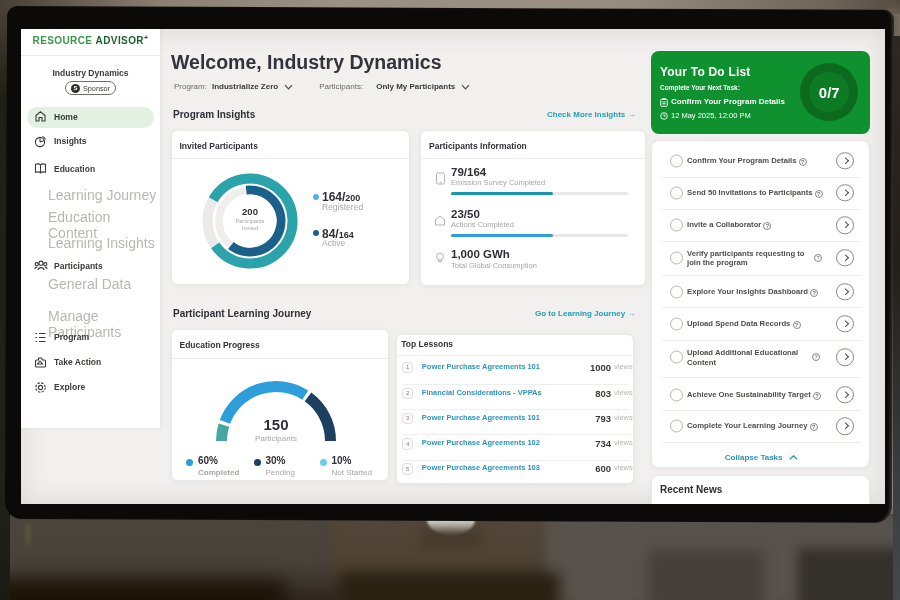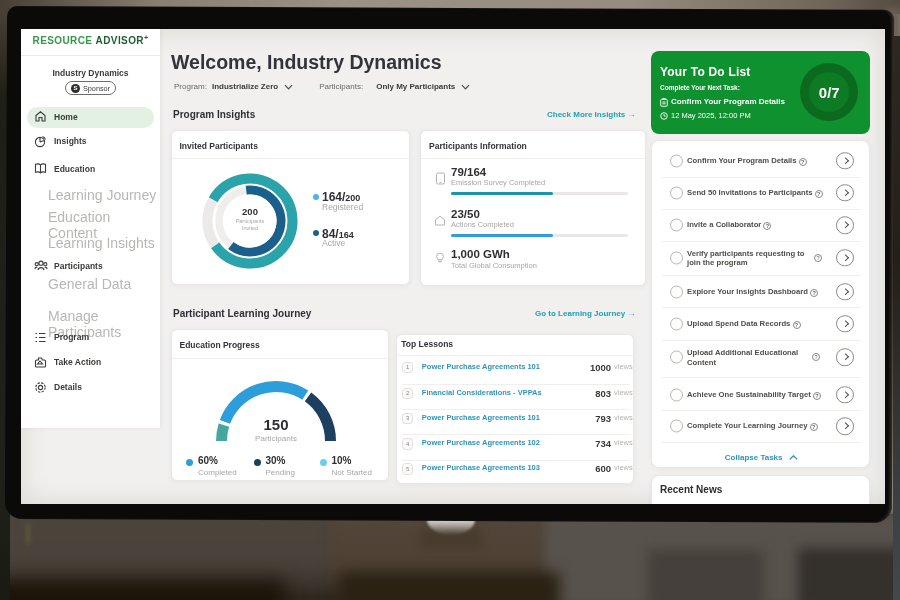--- a/index.html
+++ b/index.html
@@ -139,21 +139,21 @@
         <svg width="13" height="13" viewBox="0 0 13 13" fill="none" stroke="#3b3b39" stroke-width="1.1">
             <path d="M4.5 2 h3 l1 2 h2 a1 1 0 0 1 1 1 v5 a1 1 0 0 1 -1 1 h-8 a1 1 0 0 1 -1-1 v-5 a1 1 0 0 1 1-1 h2 Z M6 5 l-2.5 3 h5 Z"></path>
           </svg>
         <span class="t">Take Action</span>
         </div>
       <div class="nav" style="top:348.7px">
         <svg width="13" height="13" viewBox="0 0 13 13" fill="none" stroke="#3b3b39" stroke-width="1.1">
             <circle cx="6.5" cy="6.5" r="4.7" stroke-dasharray="2.4 1.3"></circle>
             <circle cx="6.5" cy="6.5" r="2.1"></circle>
           </svg>
-        <span class="t">Details</span>
+        <span class="t">Explore</span>
         </div>
     </div>
     <div id="welcome">Welcome, Industry Dynamics</div>
     <div class="abs" style="left:153px;top:53.5px;display:flex;align-items:center">
       <span class="plabel">Program:</span>
         <span class="pval" style="margin-left:5px">Industrialize Zero</span>
       <svg style="margin-left:6px" width="9" height="6" viewBox="0 0 9 6" fill="none" stroke="#504e4b" stroke-width="1.2">
           <path d="M1 1.2 L4.5 4.8 L8 1.2"></path>
         </svg>
       <span class="plabel" style="margin-left:26px">Participants:</span>
@@ -224,21 +224,21 @@
       <div class="ctitle">Education Progress</div>
       <div class="csep" style="top:27.5px"></div>
       <svg class="abs" style="left:34.5px;top:46.5px" width="140" height="70" viewBox="0 0 140 70" fill="none">
         <path d="M15.5 64 A54.5 54.5 0 0 1 17.88 48.07" stroke="#47a69f" stroke-width="11"></path>
         <path d="M18.95 44.91 A54.5 54.5 0 0 1 99.28 18.04" stroke="#2e9edb" stroke-width="11"></path>
         <path d="M102.03 19.91 A54.5 54.5 0 0 1 124.5 64" stroke="#1d4060" stroke-width="11"></path>
       </svg>
       <div class="abs" style="left:0;top:85.5px;width:209px;text-align:center;font-size:15px;font-weight:bold;color:#2f2f35">150</div>
       <div class="abs" style="left:0;top:104px;width:209px;text-align:center;font-size:8px;color:#a9a7a4">Participants</div>
       <div class="abs" style="left:14px;top:128.5px;width:7px;height:7px;border-radius:50%;background:#2e9edb"></div>
-      <div class="abs" style="left:26.5px;top:124.5px;font-size:10px;font-weight:bold;color:#2f2f35">60%<div style="font-size:8px;font-weight:normal;color:#a9a7a4;margin-top:2px">Completed</div></div>
+      <div class="abs" style="left:26.5px;top:124.5px;font-size:10px;font-weight:bold;color:#2f2f35">60%<div style="font-size:8px;font-weight:bold;color:#a9a7a4;margin-top:2px">Completed</div></div>
       <div class="abs" style="left:82px;top:128.5px;width:7px;height:7px;border-radius:50%;background:#1d4060"></div>
       <div class="abs" style="left:94px;top:124.5px;font-size:10px;font-weight:bold;color:#2f2f35">30%<div style="font-size:8px;font-weight:normal;color:#a9a7a4;margin-top:2px">Pending</div></div>
       <div class="abs" style="left:148px;top:128.5px;width:7px;height:7px;border-radius:50%;background:#67cef2"></div>
       <div class="abs" style="left:160px;top:124.5px;font-size:10px;font-weight:bold;color:#2f2f35">10%<div style="font-size:8px;font-weight:normal;color:#a9a7a4;margin-top:2px">Not Started</div></div>
     </div>
 
     <div class="card" style="left:374.8px;top:305.7px;width:238.5px;height:150px">
       <div class="ctitle" style="left:4.5px;top:4px">Top Lessons</div>
       <div class="csep" style="top:20px"></div>
       <div class="lrow" style="top:26.5px">

